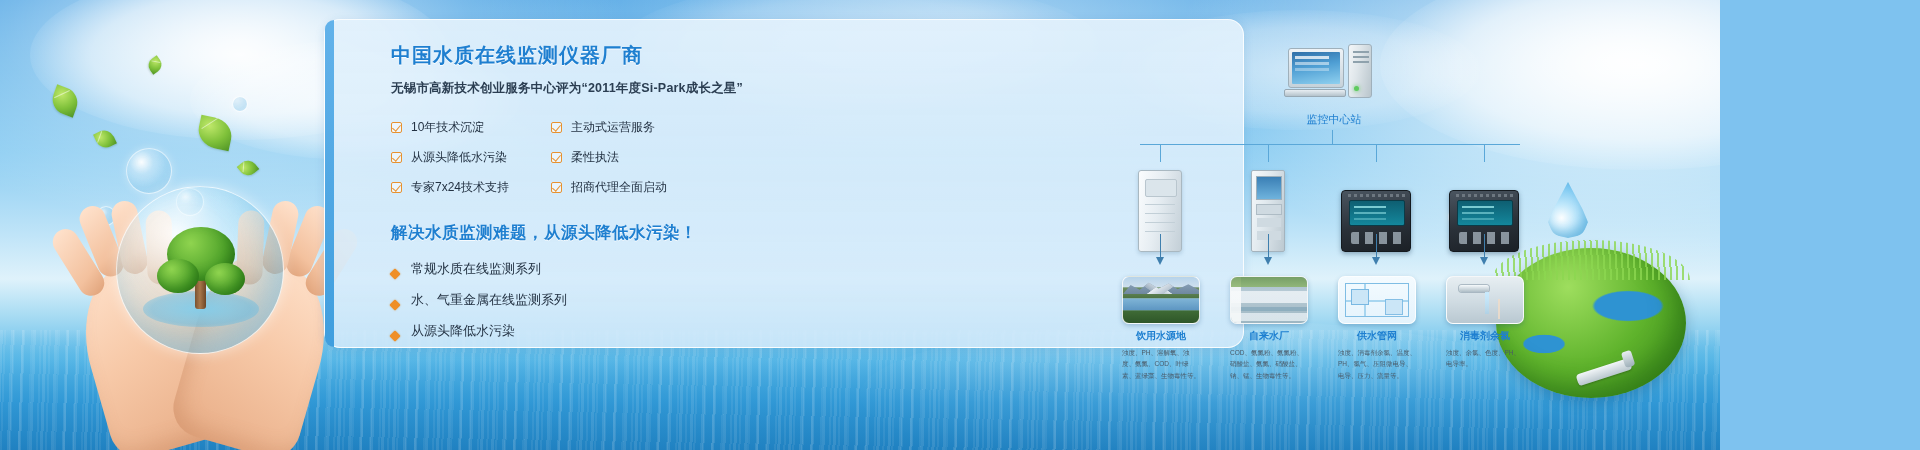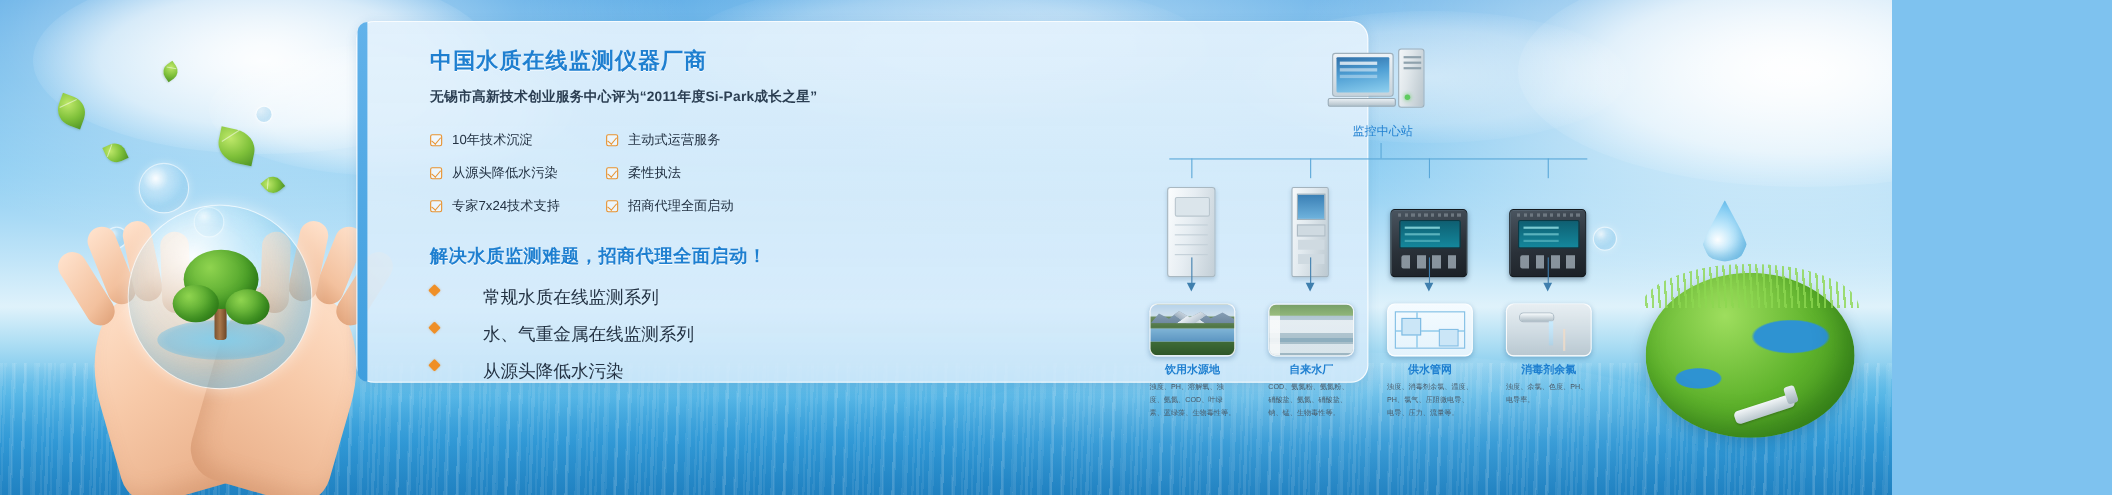--- a/index.html
+++ b/index.html
@@ -178,30 +178,30 @@
     content:""; position:absolute; left:1.5px; top:0px; width:4px; height:7px;
     border-right:1.6px solid #e8922f; border-bottom:1.6px solid #e8922f;
     transform: rotate(40deg);
   }
   .headline2 {
     margin-top:13px; font-size:16.5px; font-weight:bold; color:#1e7fd0; letter-spacing:.5px;
     text-shadow: 0 1px 0 rgba(255,255,255,0.8);
   }
   .bullets { margin-top:16px; }
   .bul {
-    display:flex; align-items:flex-start; margin-bottom:13px; font-size:16px; color:#233243;gap:28px;
+    display:flex; align-items:flex-end; margin-bottom:13px; font-size:13px; color:#233243;
   }
   .bul-dot {
     width:8px; height:8px; background:#ef8f27; margin-right:12px; flex:0 0 auto;
     transform: rotate(45deg); border-radius:1px;
     box-shadow: 0 0 2px rgba(200,110,0,.4);
   }
 
   
-  .diagram { position:absolute; left:716px; top:24px; width:420px; height:320px;text-decoration:underline; }
+  .diagram { position:absolute; left:793px; top:24px; width:420px; height:320px;text-decoration:underline; }
 
   
   .pc-wrap { position:absolute; left:170px; top:4px; width:90px; height:60px; }
   .monitor {
     position:absolute; left:0; top:0; width:56px; height:40px; border-radius:3px;
     background: linear-gradient(180deg,#eef3f7,#c6d2da);
     border:1px solid #9fb0bb; padding:3px;
   }
   .screen {
     width:100%; height:100%; border-radius:1px;
@@ -466,21 +466,21 @@
         <div class="chk">
           <span class="chk-box"></span>
           <span>专家7x24技术支持</span>
         </div>
         <div class="chk">
           <span class="chk-box"></span>
           <span>招商代理全面启动</span>
         </div>
       </div>
 
-      <div class="headline2">解决水质监测难题，招商代理全面启动！</div>
+      <div class="headline2">解决水质监测难题，从源头降低水污染！</div>
 
       <div class="bullets">
         <div class="bul">
           <span class="bul-dot"></span>
           <span>常规水质在线监测系列</span>
         </div>
         <div class="bul">
           <span class="bul-dot"></span>
           <span>水、气重金属在线监测系列</span>
         </div>

